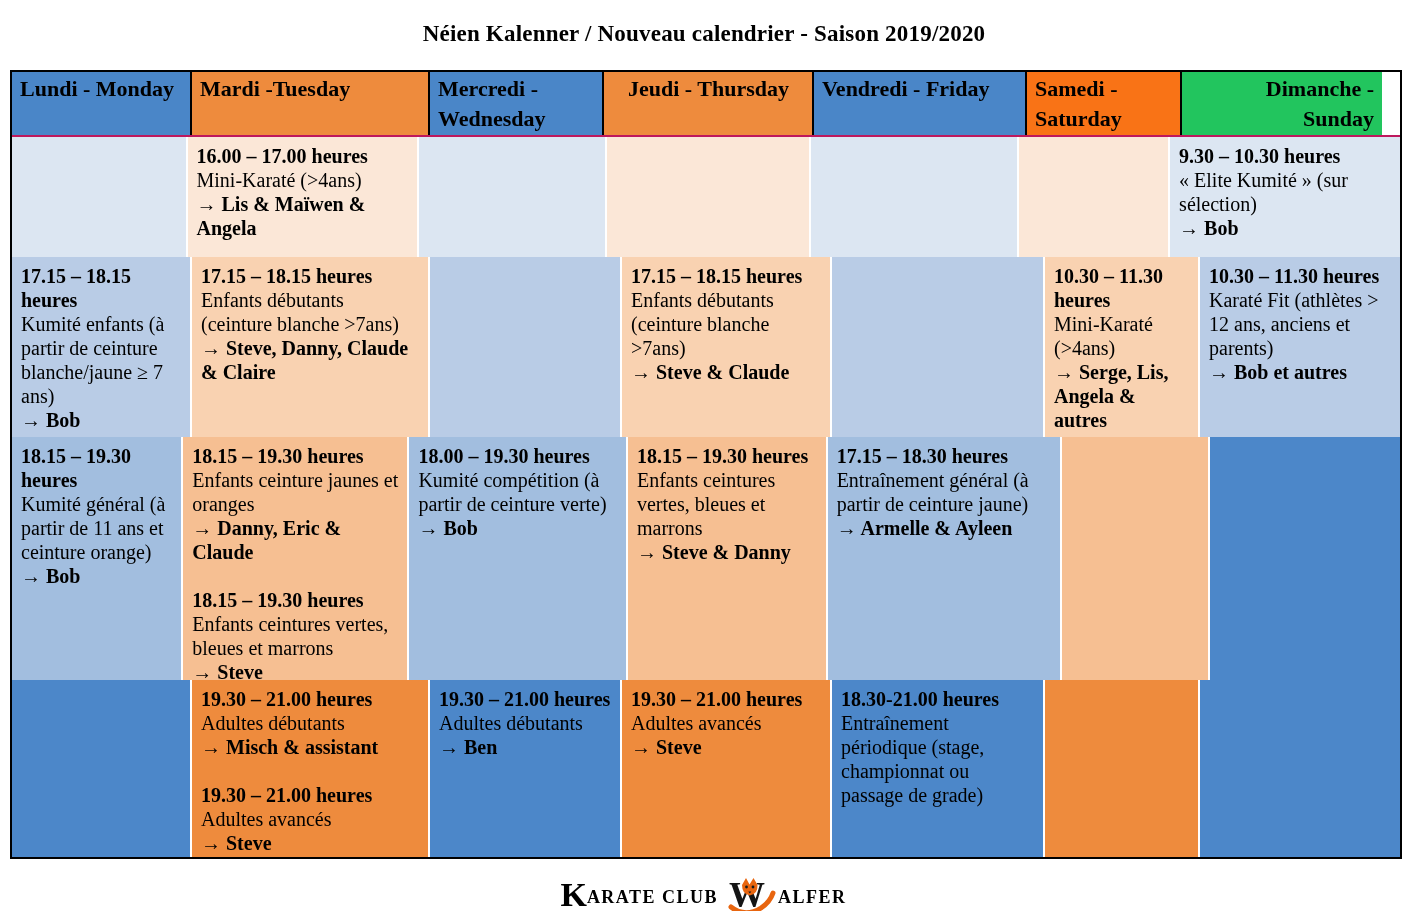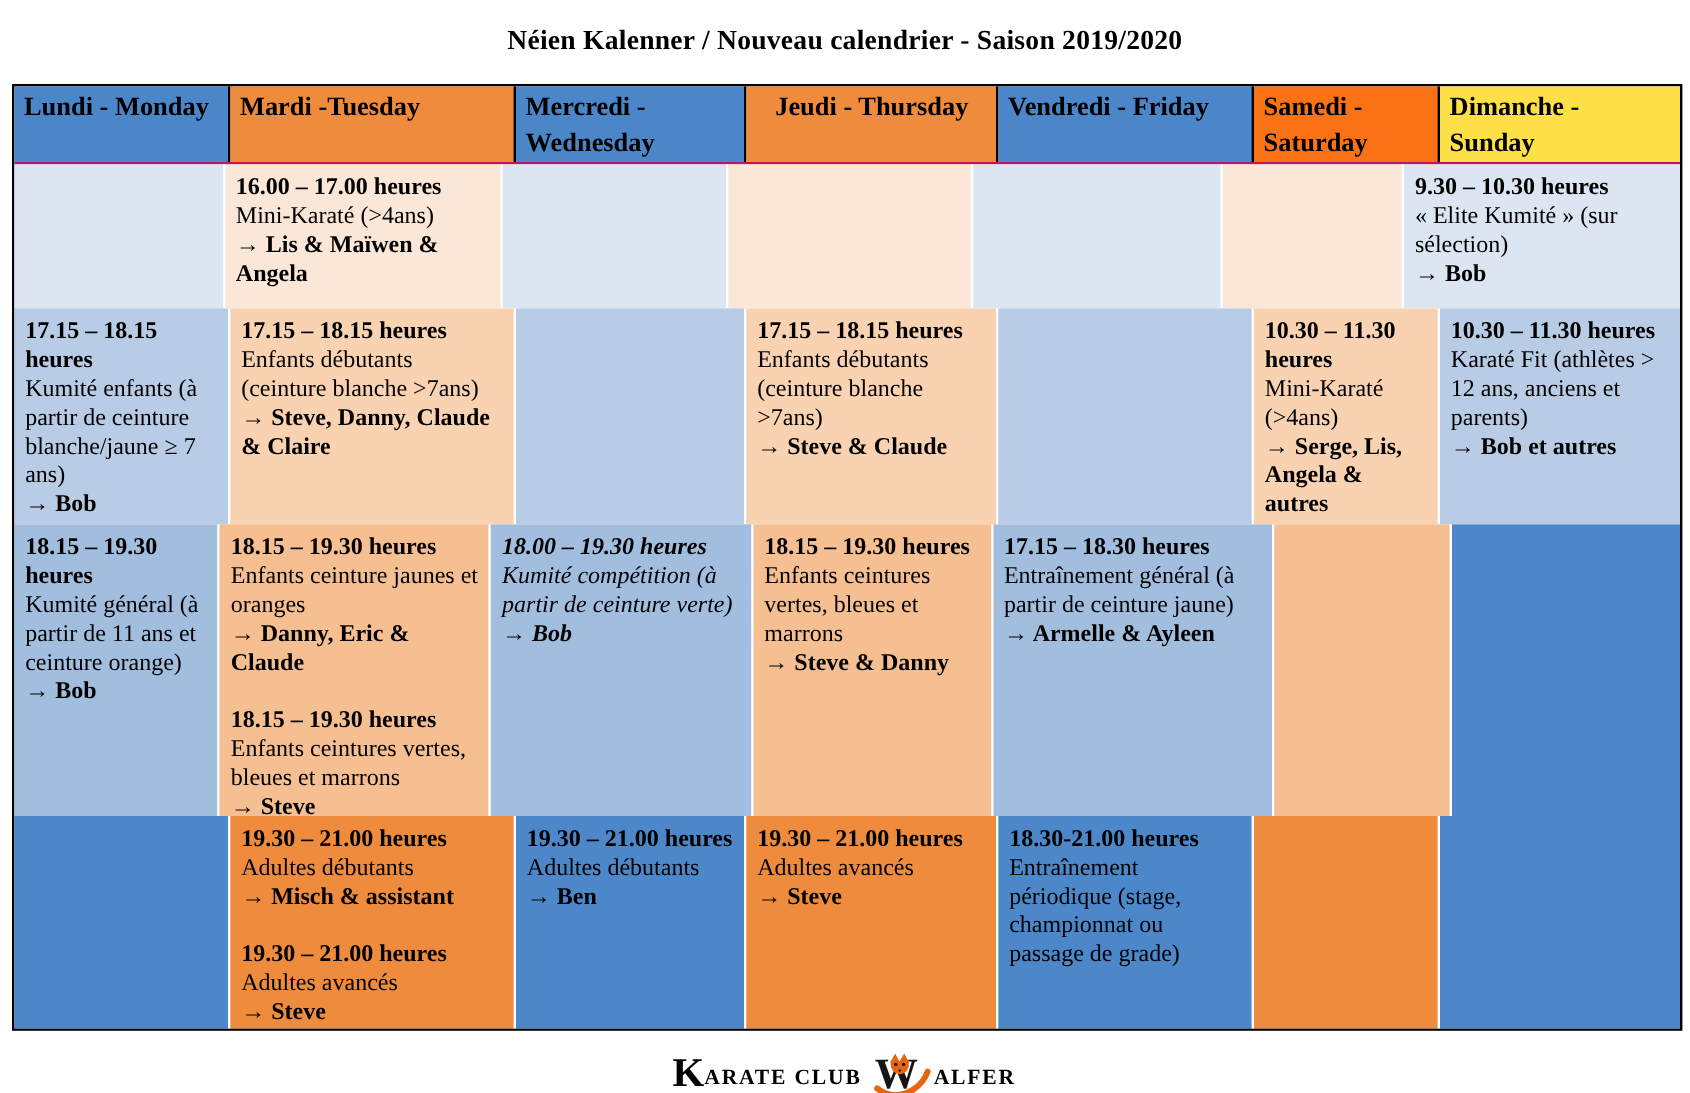--- a/index.html
+++ b/index.html
@@ -47,25 +47,25 @@
 <body>
 
 <div class="page">
 
   <h1 class="doc-title">Néien Kalenner / Nouveau calendrier - Saison 2019/2020</h1>
 
   <div class="cal">
     <div class="cal-header">
         <div class="h-cell" style="width: 180px; background: rgb(74, 134, 200);">Lundi - Monday</div>
         <div class="h-cell" style="width: 238px; background: rgb(238, 139, 61);">Mardi -Tuesday</div>
-        <div class="h-cell" style="width: 192px; background: rgb(74, 134, 200);">Mercredi - Wednesday</div>
+        <div class="h-cell" style="width: 174px; background: rgb(74, 134, 200);">Mercredi - Wednesday</div>
         <div class="h-cell" style="width: 210px; background: rgb(238, 139, 61); padding-left: 24px;">Jeudi - Thursday</div>
         <div class="h-cell" style="width: 213px; background: rgb(74, 134, 200);">Vendredi - Friday</div>
         <div class="h-cell" style="width: 155px; background: #f97316;">Samedi - Saturday</div>
-        <div class="h-cell" style="width: 200px; background: #fde047;">Dimanche - Sunday</div>
+        <div class="h-cell" style="width: 200px; background: #22c55e; text-align: right;">Dimanche - Sunday</div>
       </div>
     <div id="cal-body">
         <div class="cal-row" style="height: 120px;">
           <div class="b-cell" style="width: 180px; background: rgb(220, 230, 242);"></div>
           <div class="b-cell" style="width: 238px; background: rgb(251, 231, 215);">
             <div class="session">
               <div class="s-time">16.00 – 17.00 heures</div>
               <div class="s-desc">Mini-Karaté (&gt;4ans)</div>
               <div class="s-lead">→ Lis &amp; Maïwen &amp; Angela</div>
             </div>
@@ -134,21 +134,21 @@
               <div class="s-time">18.15 – 19.30 heures</div>
               <div class="s-desc">Enfants ceinture jaunes et oranges</div>
               <div class="s-lead">→ Danny, Eric &amp; Claude</div>
             </div>
             <div class="session">
               <div class="s-time">18.15 – 19.30 heures</div>
               <div class="s-desc">Enfants ceintures vertes, bleues et marrons</div>
               <div class="s-lead">→ Steve</div>
             </div>
           </div>
-          <div class="b-cell" style="width: 230px; background: rgb(162, 190, 223); font-style: italic;">
+          <div class="b-cell" style="width: 230px; background: rgb(162, 190, 223);">
             <div class="session">
               <div class="s-time">18.00 – 19.30 heures</div>
               <div class="s-desc">Kumité compétition (à partir de ceinture verte)</div>
               <div class="s-lead">→ Bob</div>
             </div>
           </div>
           <div class="b-cell" style="width: 210px; background: rgb(246, 191, 146);">
             <div class="session">
               <div class="s-time">18.15 – 19.30 heures</div>
               <div class="s-desc">Enfants ceintures vertes, bleues et marrons</div>

